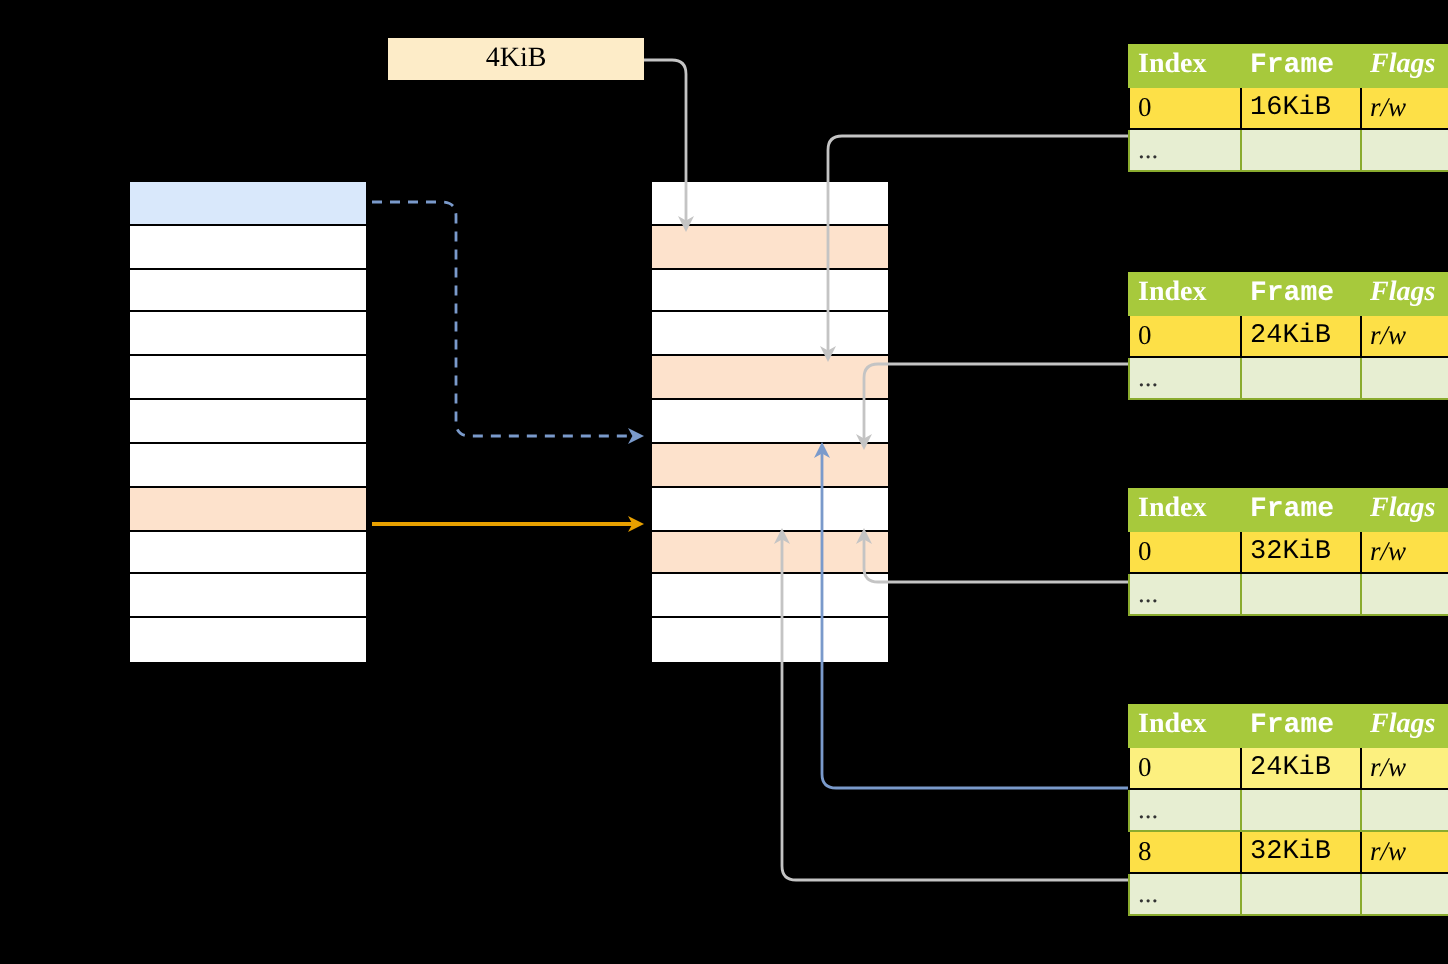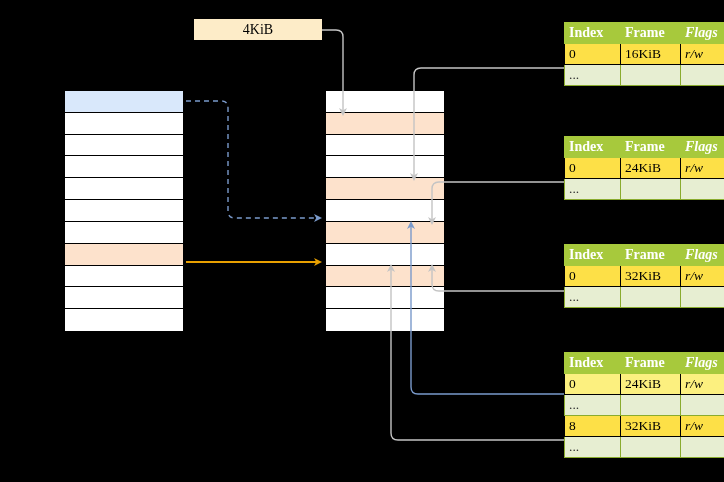--- a/index.html
+++ b/index.html
@@ -24,21 +24,21 @@
           font-size:13.5px;color:#000;background:#fde047;}
   .ptable td,.ptable th{border:1px solid #8aab2e;padding:1px 4px;
           height:21px;box-sizing:border-box;text-align:left;vertical-align:middle;
           font-weight:normal;}
   .ptable th{background:#a7c93c;color:#fff;font-weight:bold;font-size:14px;
           border-color:#a7c93c;}
   .ptable td{border:1px solid #000;}
   .ptable tr.dots td{background:#e7eed2;border:1px solid #8aab2e;color:#333;}
   .ptable td.hl{background:#fcf07f;}
   .c-index{width:56px;}
-  .c-frame{width:60px;}
+  .c-frame{width:60px;font-family:Liberation Mono, monospace;}
   .c-flags{width:54px;font-style:italic;}
 </style>
 </head>
 <body>
 
 <div id="stage">
 
   <div class="kib" id="kib-label" style="left:182px;top:19px;width:128px;height:21px;">4KiB</div>
 
   <div class="col" id="left-col" style="left:52px;top:90px;width:120px;height:240px;">

